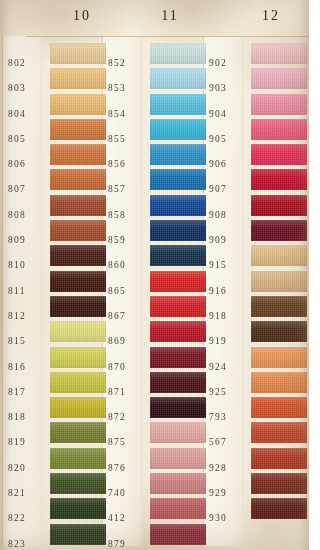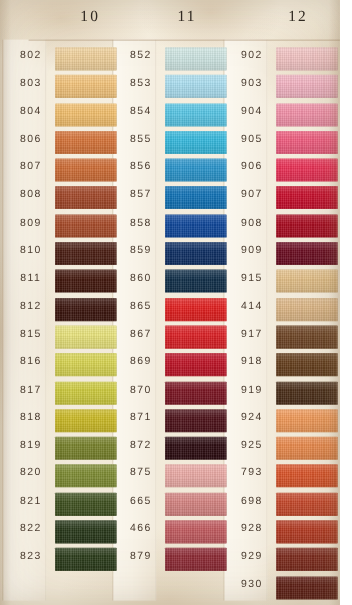--- a/index.html
+++ b/index.html
@@ -55,27 +55,26 @@
     font-family: "Liberation Serif", serif;
   }
   .column { position: absolute; top: 42px; }
   .row {
     position: relative;
     height: 25.3px;
   }
   .code {
     position: absolute;
     left: 0;
-    top: 3px;
+    top: 16px;
     width: 40px;
     font-size: 9.5px;
     letter-spacing: 1.3px;
     color: #4a3c30;
-    font-family: Liberation Sans, sans-serif;
-    text-align: center;
+    font-family: Liberation Serif, serif;
   }
   .swatch {
     position: absolute;
     left: 42px;
     top: 1px;
     width: 56px;
     height: 21px;
     border-radius: 0.5px;
     box-shadow: 0 0 0 0.5px rgba(120,100,80,0.16) inset;
   }
@@ -140,20 +139,27 @@
         </div>
       </div>
       <div class="row">
         <div class="code">804</div>
         <div class="swatch" style="background: rgb(239, 188, 107);">
           <div class="weave"></div>
           <div class="sheen"></div>
         </div>
       </div>
       <div class="row">
+        <div class="code">805</div>
+        <div class="swatch" style="background: rgb(216, 122, 60);">
+          <div class="weave"></div>
+          <div class="sheen"></div>
+        </div>
+      </div>
+      <div class="row">
         <div class="code">806</div>
         <div class="swatch" style="background: rgb(212, 115, 58);">
           <div class="weave"></div>
           <div class="sheen"></div>
         </div>
       </div>
       <div class="row">
         <div class="code">807</div>
         <div class="swatch" style="background: rgb(204, 107, 53);">
           <div class="weave"></div>
@@ -366,28 +372,35 @@
         </div>
       </div>
       <div class="row">
         <div class="code">875</div>
         <div class="swatch" style="background: rgb(233, 169, 164);">
           <div class="weave"></div>
           <div class="sheen"></div>
         </div>
       </div>
       <div class="row">
-        <div class="code">665</div>
+        <div class="code">876</div>
+        <div class="swatch" style="background: rgb(225, 158, 154);">
+          <div class="weave"></div>
+          <div class="sheen"></div>
+        </div>
+      </div>
+      <div class="row">
+        <div class="code">740</div>
         <div class="swatch" style="background: rgb(210, 130, 127);">
           <div class="weave"></div>
           <div class="sheen"></div>
         </div>
       </div>
       <div class="row">
-        <div class="code">466</div>
+        <div class="code">412</div>
         <div class="swatch" style="background: rgb(192, 90, 94);">
           <div class="weave"></div>
           <div class="sheen"></div>
         </div>
       </div>
       <div class="row">
         <div class="code">879</div>
         <div class="swatch" style="background: rgb(142, 43, 54);">
           <div class="weave"></div>
           <div class="sheen"></div>
@@ -452,29 +465,22 @@
         </div>
       </div>
       <div class="row">
         <div class="code">915</div>
         <div class="swatch" style="background: rgb(227, 192, 137);">
           <div class="weave"></div>
           <div class="sheen"></div>
         </div>
       </div>
       <div class="row">
-        <div class="code">414</div>
+        <div class="code">916</div>
         <div class="swatch" style="background: rgb(221, 183, 135);">
-          <div class="weave"></div>
-          <div class="sheen"></div>
-        </div>
-      </div>
-      <div class="row">
-        <div class="code">917</div>
-        <div class="swatch" style="background: rgb(110, 69, 38);">
           <div class="weave"></div>
           <div class="sheen"></div>
         </div>
       </div>
       <div class="row">
         <div class="code">918</div>
         <div class="swatch" style="background: rgb(102, 64, 31);">
           <div class="weave"></div>
           <div class="sheen"></div>
         </div>
@@ -501,21 +507,21 @@
         </div>
       </div>
       <div class="row">
         <div class="code">793</div>
         <div class="swatch" style="background: rgb(217, 84, 42);">
           <div class="weave"></div>
           <div class="sheen"></div>
         </div>
       </div>
       <div class="row">
-        <div class="code">698</div>
+        <div class="code">567</div>
         <div class="swatch" style="background: rgb(196, 72, 43);">
           <div class="weave"></div>
           <div class="sheen"></div>
         </div>
       </div>
       <div class="row">
         <div class="code">928</div>
         <div class="swatch" style="background: rgb(179, 58, 34);">
           <div class="weave"></div>
           <div class="sheen"></div>

